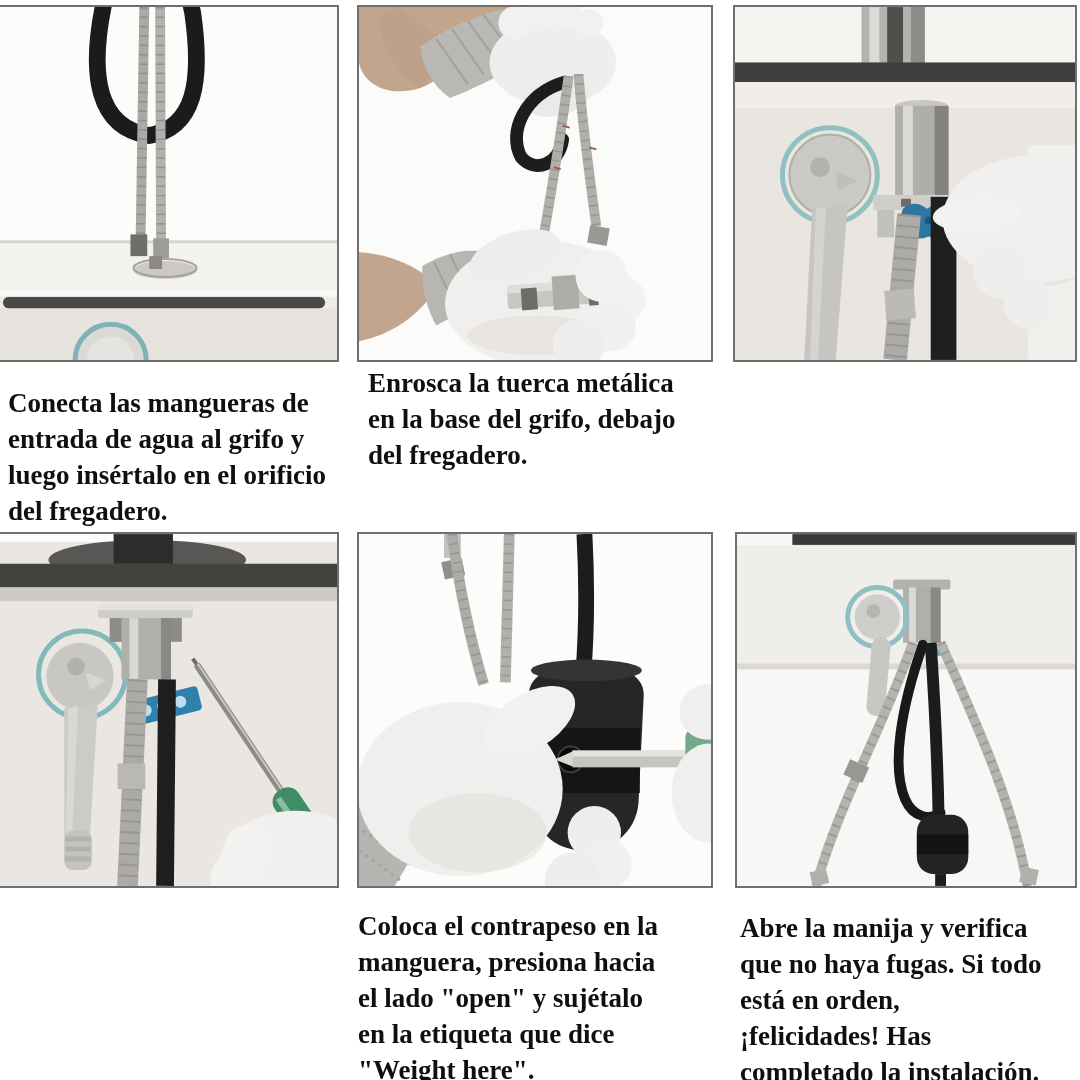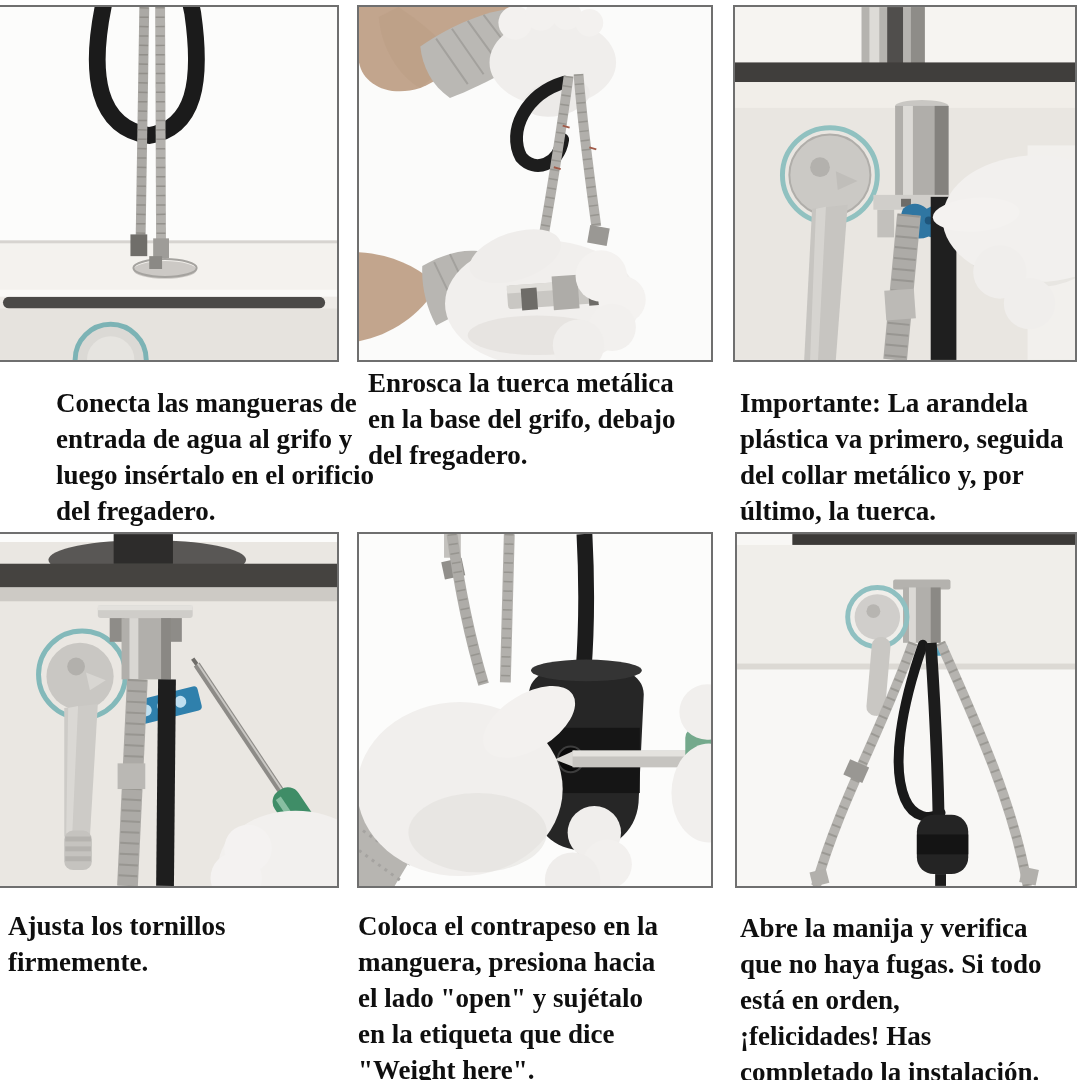--- a/index.html
+++ b/index.html
@@ -18,21 +18,21 @@
     font-family:"Liberation Serif",serif;
   }
   
   .p1{left:-3px;top:5px;width:342px;height:357px;}
   .p2{left:357px;top:5px;width:356px;height:357px;}
   .p3{left:733px;top:5px;width:344px;height:357px;}
   .p4{left:-3px;top:532px;width:342px;height:356px;}
   .p5{left:357px;top:532px;width:356px;height:356px;}
   .p6{left:735px;top:532px;width:342px;height:356px;}
   
-  .c1{left:8px;top:385px;width:350px;margin-left:48px;}
+  .c1{left:8px;top:385px;width:350px;}
   .c2{left:368px;top:365px;width:345px;}
   .c3{left:740px;top:385px;width:340px;}
   .c4{left:8px;top:908px;width:345px;}
   .c5{left:358px;top:908px;width:355px;}
   .c6{left:740px;top:910px;width:340px;}
 </style>
 </head>
 <body>
 
 <div class="canvas">
@@ -302,26 +302,20 @@
     </svg>
   </div>
 
   <p class="caption c1">Conecta las mangueras de
 entrada de agua al grifo y
 luego insértalo en el orificio
 del fregadero.</p>
   <p class="caption c2">Enrosca la tuerca metálica
 en la base del grifo, debajo
 del fregadero.</p>
-  <p class="caption c3">Importante: La arandela
-plástica va primero, seguida
-del collar metálico y, por
-último, la tuerca.</p>
-  <p class="caption c4">Ajusta los tornillos
-firmemente.</p>
   <p class="caption c5">Coloca el contrapeso en la
 manguera, presiona hacia
 el lado "open" y sujétalo
 en la etiqueta que dice
 "Weight here".</p>
   <p class="caption c6">Abre la manija y verifica
 que no haya fugas. Si todo
 está en orden,
 ¡felicidades! Has
 completado la instalación.</p>

